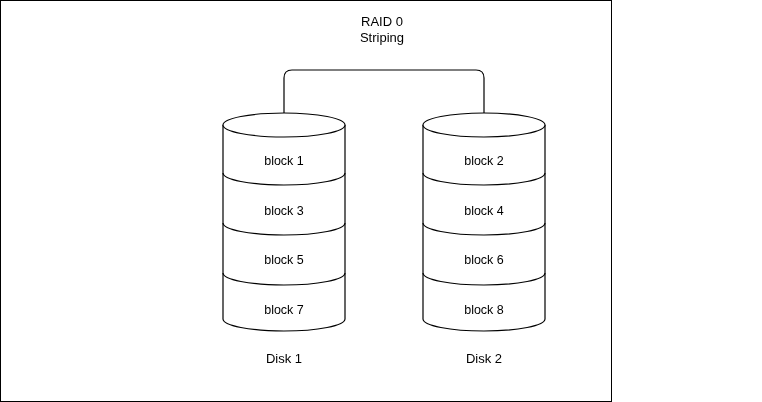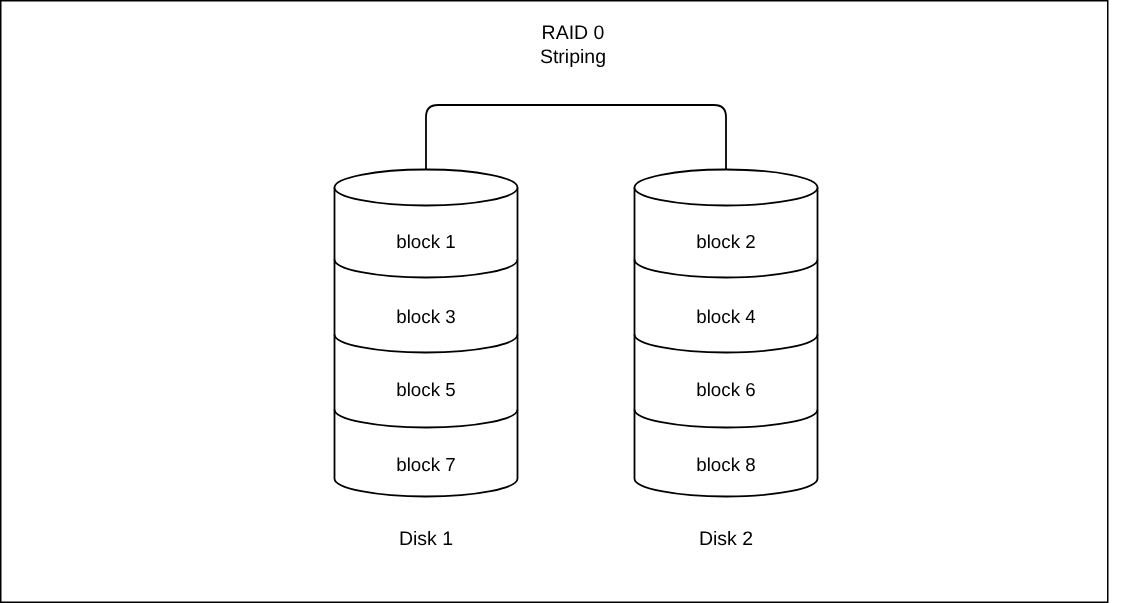--- a/index.html
+++ b/index.html
@@ -2,21 +2,21 @@
 <html><head>
 <meta charset="utf-8">
 <style>
   html, body {
     margin: 0;
     padding: 0;
     background: #ffffff;
   }
   .frame {
     position: relative;
-    width: 739px;
+    width: 612px;
     height: 402px;
     box-sizing: border-box;
     background: #ffffff;
     border: 1px solid #000000;
     overflow: hidden;
   }
   svg text {
     font-family: "Liberation Sans", "DejaVu Sans", sans-serif;
     font-size: 13px;
     fill: #000000;

